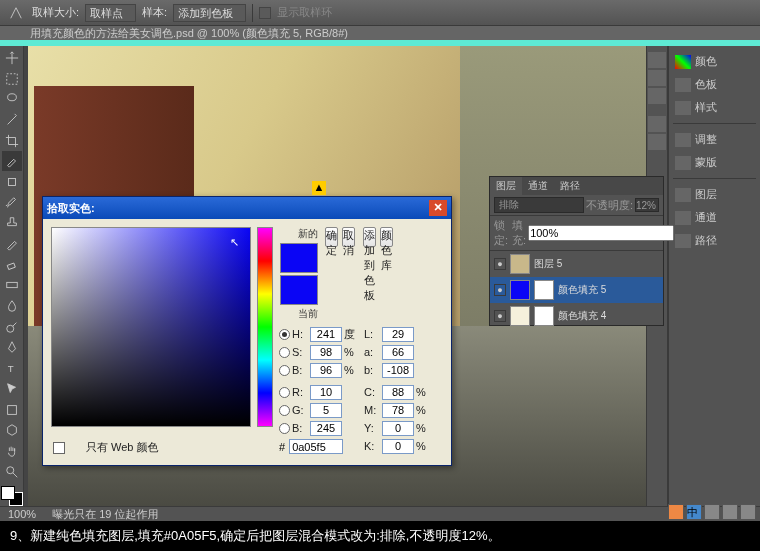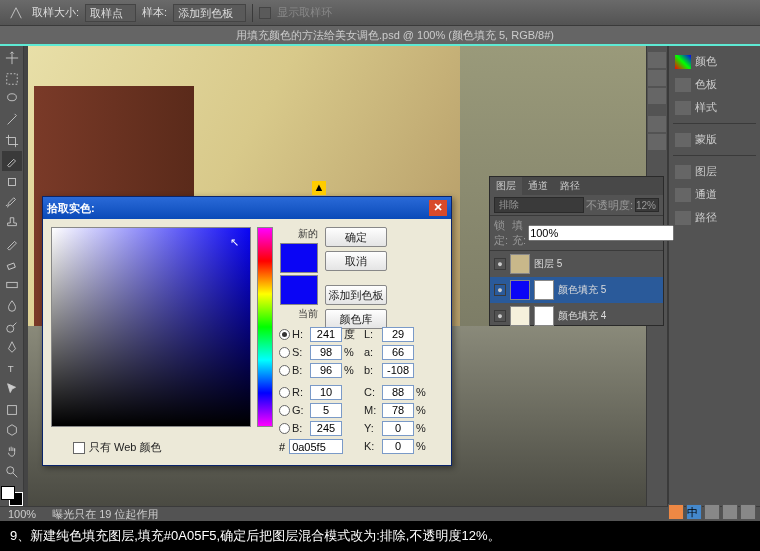--- a/index.html
+++ b/index.html
@@ -1,21 +1,21 @@
 <!DOCTYPE html>
 <html><head>
 <meta charset="utf-8">
 <style>
 *{margin:0;padding:0;box-sizing:border-box;font-family:"Microsoft YaHei",SimSun,sans-serif;font-size:11px;}
 body{background:#000;width:760px;height:551px;overflow:hidden;position:relative;}
 .app{background:#535353;width:760px;height:521px;position:relative;}
 .topbar{height:26px;background:linear-gradient(#6a6a6a,#535353);display:flex;align-items:center;gap:6px;padding:0 6px;color:#ddd;border-bottom:1px solid #3a3a3a;}
 .topbar .sel{background:#5a5a5a;border:1px solid #444;color:#ddd;padding:1px 12px 1px 4px;height:18px;position:relative;}
 .topbar .chk{width:12px;height:12px;border:1px solid #444;background:#5a5a5a;}
-.docbar{height:20px;background:#656565;border-bottom:2px solid #5eead4;display:flex;align-items:center;padding-left:30px;color:#ccc;justify-content:center;}
+.docbar{height:20px;background:#656565;border-bottom:6px solid #5eead4;display:flex;align-items:center;padding-left:30px;color:#ccc;}
 .main{display:flex;height:460px;}
 .tools{width:24px;background:#535353;border-right:1px solid #3a3a3a;display:flex;flex-direction:column;align-items:center;padding-top:2px;gap:1px;}
 .tool{width:20px;height:20px;display:flex;align-items:center;justify-content:center;color:#ccc;cursor:pointer;}
 .tool.active{background:#3a3a3a;}
 .tool svg{width:14px;height:14px;}
 .color-swatch{width:22px;height:20px;margin-top:4px;position:relative;}
 .color-swatch .fg{width:14px;height:14px;background:#fff;border:1px solid #000;position:absolute;top:0;left:0;}
 .color-swatch .bg{width:14px;height:14px;background:#000;border:1px solid #fff;position:absolute;bottom:0;right:0;}
 .canvas{flex:1;background:#444;position:relative;overflow:hidden;}
 .photo{position:absolute;top:0;left:4px;width:640px;height:460px;background:linear-gradient(120deg,#e8dfa8 0%,#d8c98a 30%,#b89f6a 60%,#8a7a5a 100%);}
@@ -47,32 +47,32 @@
 .picker-title .close{width:18px;height:16px;background:#d84a2a;color:#fff;text-align:center;line-height:14px;font-weight:bold;cursor:pointer;}
 .picker-body{display:flex;padding:8px;gap:6px;height:244px;}
 .gradient-box{width:200px;height:200px;position:relative;border:1px solid #888;}
 .grad-bg{position:absolute;inset:0;background:linear-gradient(to right,#fff,#0a05f5);}
 .grad-overlay{position:absolute;inset:0;background:linear-gradient(to bottom,transparent,#000);}
 .grad-cursor{position:absolute;top:8px;right:8px;width:12px;height:12px;color:#fff;}
 .hue-strip{width:16px;height:200px;border:1px solid #888;background:linear-gradient(to bottom,#f0f,#f00,#ff0,#0f0,#0ff,#00f,#f0f);}
 .preview-col{width:40px;display:flex;flex-direction:column;align-items:center;gap:2px;}
 .preview-col .lbl{font-size:10px;color:#333;margin-left:18px;}
 .preview-col .sw{width:38px;height:30px;border:1px solid #888;}
-.btn-col{width:62px;display:flex;flex-direction:column;gap:4px;}
+.btn-col{width:62px;display:flex;flex-direction:row;gap:4px;}
 .btn{height:20px;background:linear-gradient(#fefefe,#e4e4e4);border:1px solid #888;border-radius:2px;font-size:11px;color:#222;cursor:pointer;}
 .fields{position:absolute;bottom:10px;left:236px;width:164px;height:130px;}
 .field-row{display:flex;align-items:center;height:18px;gap:2px;}
 .field-row .rad{width:11px;height:11px;border:1px solid #666;border-radius:50%;background:#fff;}
 .field-row .rad.on::after{content:"";display:block;width:5px;height:5px;background:#333;border-radius:50%;margin:2px;}
 .field-row label{width:16px;color:#222;font-size:11px;}
 .field-row input{width:32px;height:15px;border:1px solid #7a9ac8;background:#fff;font-size:11px;padding:0 2px;text-align:center;}
 .field-row .unit{color:#222;font-size:11px;width:12px;}
 .hex-row{display:flex;align-items:center;gap:4px;margin-top:2px;}
 .hex-row input{width:54px;height:15px;border:1px solid #7a9ac8;background:#fff;font-size:11px;padding:0 2px;}
-.webonly{position:absolute;bottom:10px;left:10px;display:flex;align-items:center;gap:4px;color:#222;margin-left:20px;}
+.webonly{position:absolute;bottom:10px;left:10px;display:flex;align-items:center;gap:21px;color:#222;}
 .webonly .chk2{width:12px;height:12px;border:1px solid #666;background:#fff;}
 .statusbar{height:15px;background:#535353;border-top:1px solid #3a3a3a;display:flex;align-items:center;padding:0 8px;color:#ccc;font-size:10px;gap:16px;}
 .caption{position:absolute;bottom:0;left:0;width:760px;height:30px;background:#000;color:#fff;padding:6px 10px;font-size:13px;}
 .tray{position:absolute;bottom:31px;right:4px;display:flex;gap:2px;z-index:20;}
 .tray .ti{width:16px;height:16px;background:#888;border:1px solid #555;}
 </style>
 </head>
 <body>
 
 <div class="app">
@@ -237,20 +237,24 @@
           <div class="ic"></div>
           <span>色板</span>
         </div>
       <div class="rtab">
           <div class="ic"></div>
           <span>样式</span>
         </div>
       <div class="divp"></div>
       <div class="rtab">
           <div class="ic"></div>
+          <span>调整</span>
+        </div>
+      <div class="rtab">
+          <div class="ic"></div>
           <span>蒙版</span>
         </div>
       <div class="divp"></div>
       <div class="rtab">
           <div class="ic"></div>
           <span>图层</span>
         </div>
       <div class="rtab">
           <div class="ic"></div>
           <span>通道</span>

